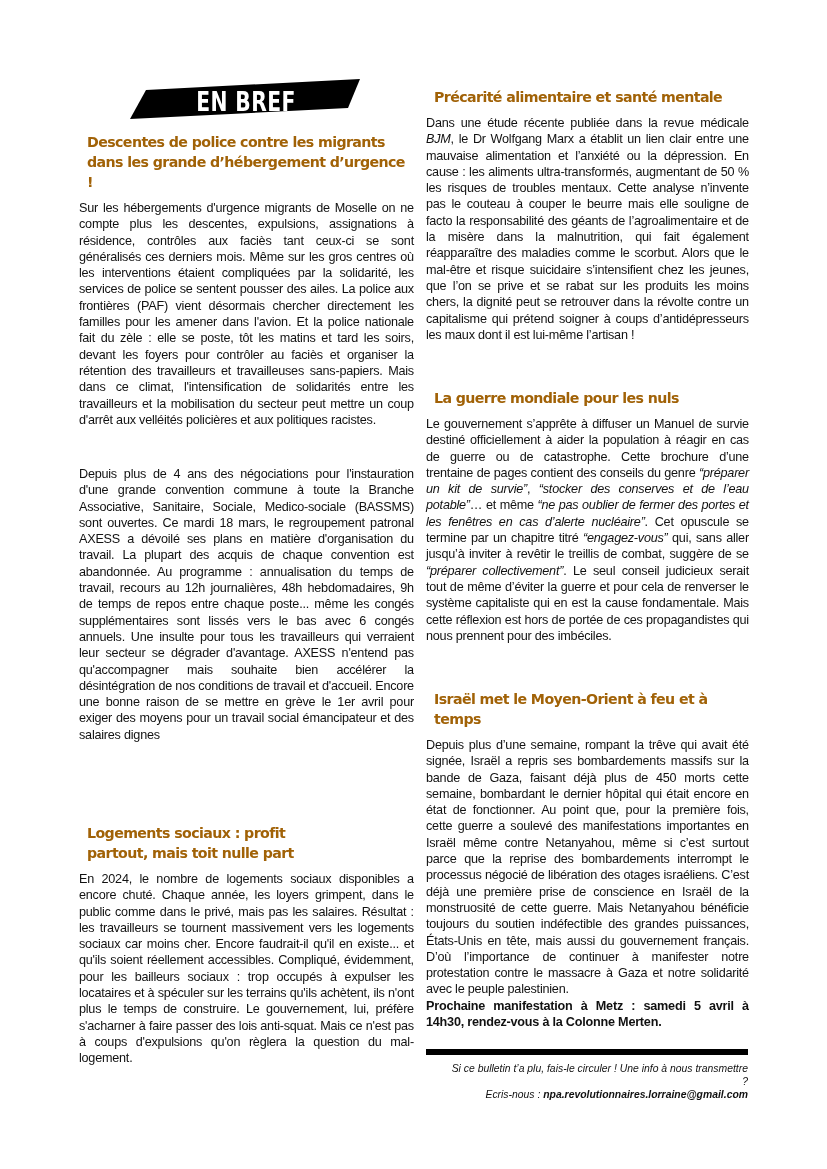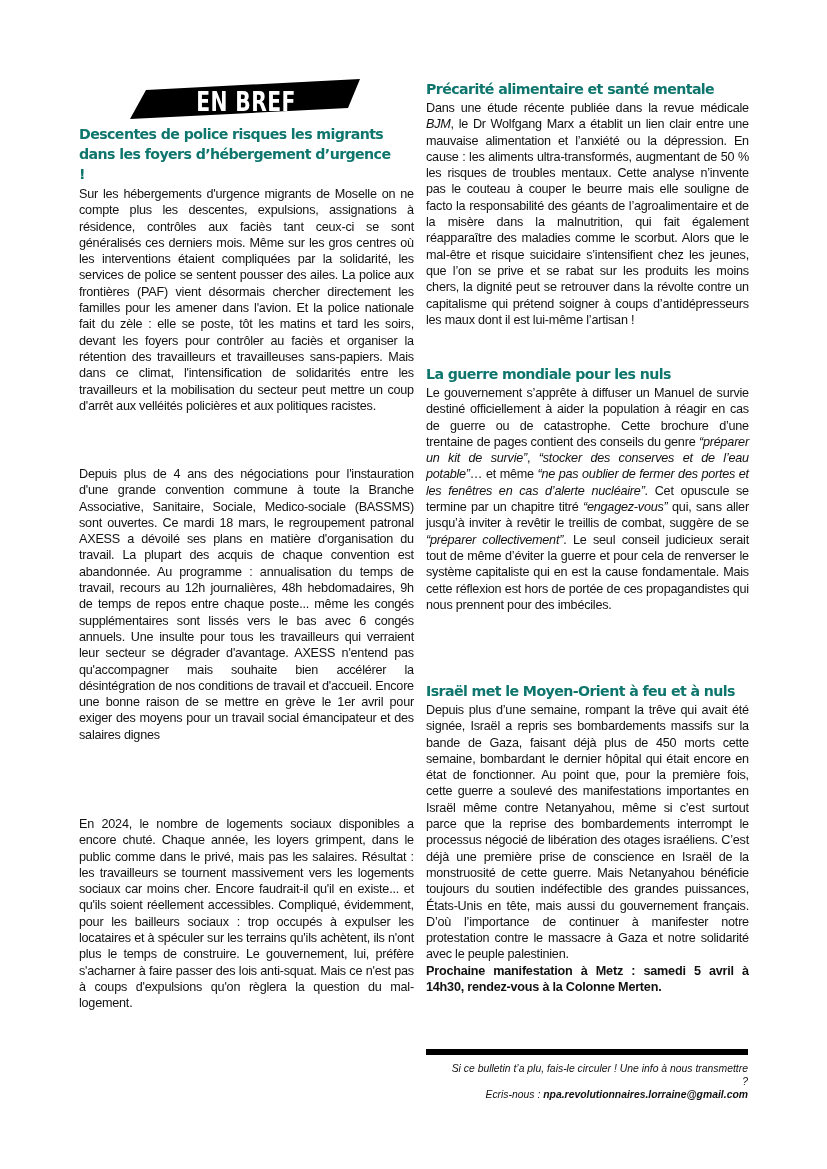--- a/index.html
+++ b/index.html
@@ -4,21 +4,21 @@
 <style>
   html, body { margin: 0; padding: 0; background: #ffffff; }
   body { width: 827px; height: 1169px; position: relative; overflow: hidden; color: #111; }
   .col { position: absolute; top: 0; }
   .col-left { left: 79px; width: 335px; }
   .col-right { left: 426px; width: 323px; }
   .banner { position: absolute; left: 129px; top: 78px; width: 233px; height: 42px; }
   .banner svg { display: block; }
   .art-title {
     font-family: "DejaVu Sans", sans-serif; font-weight: bold;
-    font-size: 14.2px; line-height: 20px; letter-spacing: -0.6px; margin: 0; color: #0f766e;
+    font-size: 14.2px; line-height: 20px; letter-spacing: -0.6px; margin: 8px; color: #a16207;
   }
   .art-body {
     font-family: "Liberation Sans", sans-serif; font-size: 13.6px; line-height: 16.3px;
     text-align: justify; margin: 0; letter-spacing: -0.25px;
     transform: scaleX(0.93); transform-origin: left top; width: 107.5%;
   }
   .art-body i { font-style: italic; }
   .art-body b { font-weight: bold; }
   .article { position: absolute; left: 0; width: 100%; }
   .footer-bar { position: absolute; left: 426px; top: 1049px; width: 322px; height: 6px; background: #000; }
@@ -34,42 +34,43 @@
 
 <div class="banner">
   <svg width="233" height="42" viewBox="0 0 233 42">
     <polygon points="17,12 231,1 219,30 1,41" fill="#000"></polygon>
     <text x="117" y="33" text-anchor="middle" fill="#fff" font-family="DejaVu Sans, sans-serif" font-weight="bold" font-size="26" transform="scale(0.78,1) translate(33,0)" letter-spacing="0.5">EN BREF</text>
   </svg>
 </div>
 
 <div class="col col-left">
   <div class="article" style="top:124px">
-    <h2 class="art-title" style="width:318px">Descentes de police risques les migrants dans les foyers d’hébergement d’urgence !</h2>
+    <h2 class="art-title" style="width:318px">Descentes de police contre les migrants dans les grande d’hébergement d’urgence !</h2>
     <p class="art-body" style="margin-top:2px">Sur les hébergements d'urgence migrants de Moselle on ne compte plus les descentes, expulsions, assignations à résidence, contrôles aux faciès tant ceux-ci se sont généralisés ces derniers mois. Même sur les gros centres où les interventions étaient compliquées par la solidarité, les services de police se sentent pousser des ailes. La police aux frontières (PAF) vient désormais chercher directement les familles pour les amener dans l'avion. Et la police nationale fait du zèle : elle se poste, tôt les matins et tard les soirs, devant les foyers pour contrôler au faciès et organiser la rétention des travailleurs et travailleuses sans-papiers. Mais dans ce climat, l'intensification de solidarités entre les travailleurs et la mobilisation du secteur peut mettre un coup d'arrêt aux velléités policières et aux politiques racistes.</p>
   </div>
   <div class="article" style="top:465px">
     <p class="art-body" style="margin-top:1px">Depuis plus de 4 ans des négociations pour l'instauration d'une grande convention commune à toute la Branche Associative, Sanitaire, Sociale, Medico-sociale (BASSMS) sont ouvertes. Ce mardi 18 mars, le regroupement patronal AXESS a dévoilé ses plans en matière d'organisation du travail. La plupart des acquis de chaque convention est abandonnée. Au programme : annualisation du temps de travail, recours au 12h journalières, 48h hebdomadaires, 9h de temps de repos entre chaque poste... même les congés supplémentaires sont lissés vers le bas avec 6 congés annuels. Une insulte pour tous les travailleurs qui verraient leur secteur se dégrader d'avantage. AXESS n'entend pas qu'accompagner mais souhaite bien accélérer la désintégration de nos conditions de travail et d'accueil. Encore une bonne raison de se mettre en grève le 1er avril pour exiger des moyens pour un travail social émancipateur et des salaires dignes</p>
   </div>
   <div class="article" style="top:815px">
+    <h2 class="art-title" style="width:260px">Logements sociaux : profit partout, mais toit nulle part</h2>
     <p class="art-body" style="margin-top:1px">En 2024, le nombre de logements sociaux disponibles a encore chuté. Chaque année, les loyers grimpent, dans le public comme dans le privé, mais pas les salaires. Résultat : les travailleurs se tournent massivement vers les logements sociaux car moins cher. Encore faudrait-il qu'il en existe... et qu'ils soient réellement accessibles. Compliqué, évidemment, pour les bailleurs sociaux : trop occupés à expulser les locataires et à spéculer sur les terrains qu'ils achètent, ils n'ont plus le temps de construire. Le gouvernement, lui, préfère s'acharner à faire passer des lois anti-squat. Mais ce n'est pas à coups d'expulsions qu'on règlera la question du mal-logement.</p>
   </div>
 </div>
 
 <div class="col col-right">
   <div class="article" style="top:79px">
     <h2 class="art-title">Précarité alimentaire et santé mentale</h2>
     <p class="art-body rich" style="margin-top:1px"><span>Dans une étude récente publiée dans la revue médicale </span><i>BJM</i><span>, le Dr Wolfgang Marx a établit un lien clair entre une mauvaise alimentation et l’anxiété ou la dépression. En cause : les aliments ultra-transformés, augmentant de 50 % les risques de troubles mentaux. Cette analyse n’invente pas le couteau à couper le beurre mais elle souligne de facto la responsabilité des géants de l’agroalimentaire et de la misère dans la malnutrition, qui fait également réapparaître des maladies comme le scorbut. Alors que le mal-être et risque suicidaire s’intensifient chez les jeunes, que l’on se prive et se rabat sur les produits les moins chers, la dignité peut se retrouver dans la révolte contre un capitalisme qui prétend soigner à coups d’antidépresseurs les maux dont il est lui-même l’artisan !</span></p>
   </div>
-  <div class="article" style="top:364px">
+  <div class="article" style="top:380px">
     <h2 class="art-title">La guerre mondiale pour les nuls</h2>
     <p class="art-body rich" style="margin-top:1px"><span>Le gouvernement s’apprête à diffuser un Manuel de survie destiné officiellement à aider la population à réagir en cas de guerre ou de catastrophe. Cette brochure d’une trentaine de pages contient des conseils du genre </span><i>“préparer un kit de survie”</i><span>, </span><i>“stocker des conserves et de l’eau potable”</i><span>… et même </span><i>“ne pas oublier de fermer des portes et les fenêtres en cas d’alerte nucléaire”</i><span>. Cet opuscule se termine par un chapitre titré </span><i>“engagez-vous”</i><span> qui, sans aller jusqu’à inviter à revêtir le treillis de combat, suggère de se </span><i>“préparer collectivement”</i><span>. Le seul conseil judicieux serait tout de même d’éviter la guerre et pour cela de renverser le système capitaliste qui en est la cause fondamentale. Mais cette réflexion est hors de portée de ces propagandistes qui nous prennent pour des imbéciles.</span></p>
   </div>
   <div class="article" style="top:681px">
-    <h2 class="art-title">Israël met le Moyen-Orient à feu et à nuls</h2>
+    <h2 class="art-title">Israël met le Moyen-Orient à feu et à temps</h2>
     <p class="art-body rich" style="margin-top:1px"><span>Depuis plus d’une semaine, rompant la trêve qui avait été signée, Israël a repris ses bombardements massifs sur la bande de Gaza, faisant déjà plus de 450 morts cette semaine, bombardant le dernier hôpital qui était encore en état de fonctionner. Au point que, pour la première fois, cette guerre a soulevé des manifestations importantes en Israël même contre Netanyahou, même si c’est surtout parce que la reprise des bombardements interrompt le processus négocié de libération des otages israéliens. C’est déjà une première prise de conscience en Israël de la monstruosité de cette guerre. Mais Netanyahou bénéficie toujours du soutien indéfectible des grandes puissances, États-Unis en tête, mais aussi du gouvernement français. D’où l’importance de continuer à manifester notre protestation contre le massacre à Gaza et notre solidarité avec le peuple palestinien.</span><b style="display: block;">Prochaine manifestation à Metz : samedi 5 avril à 14h30, rendez-vous à la Colonne Merten.</b></p>
   </div>
 </div>
 
 <div class="footer-bar"></div>
 <div class="footer-text">
   <div>Si ce bulletin t’a plu, fais-le circuler ! Une info à nous transmettre ?</div>
   <div><span>Ecris-nous : </span><b>npa.revolutionnaires.lorraine@gmail.com</b></div>
 </div>
 

